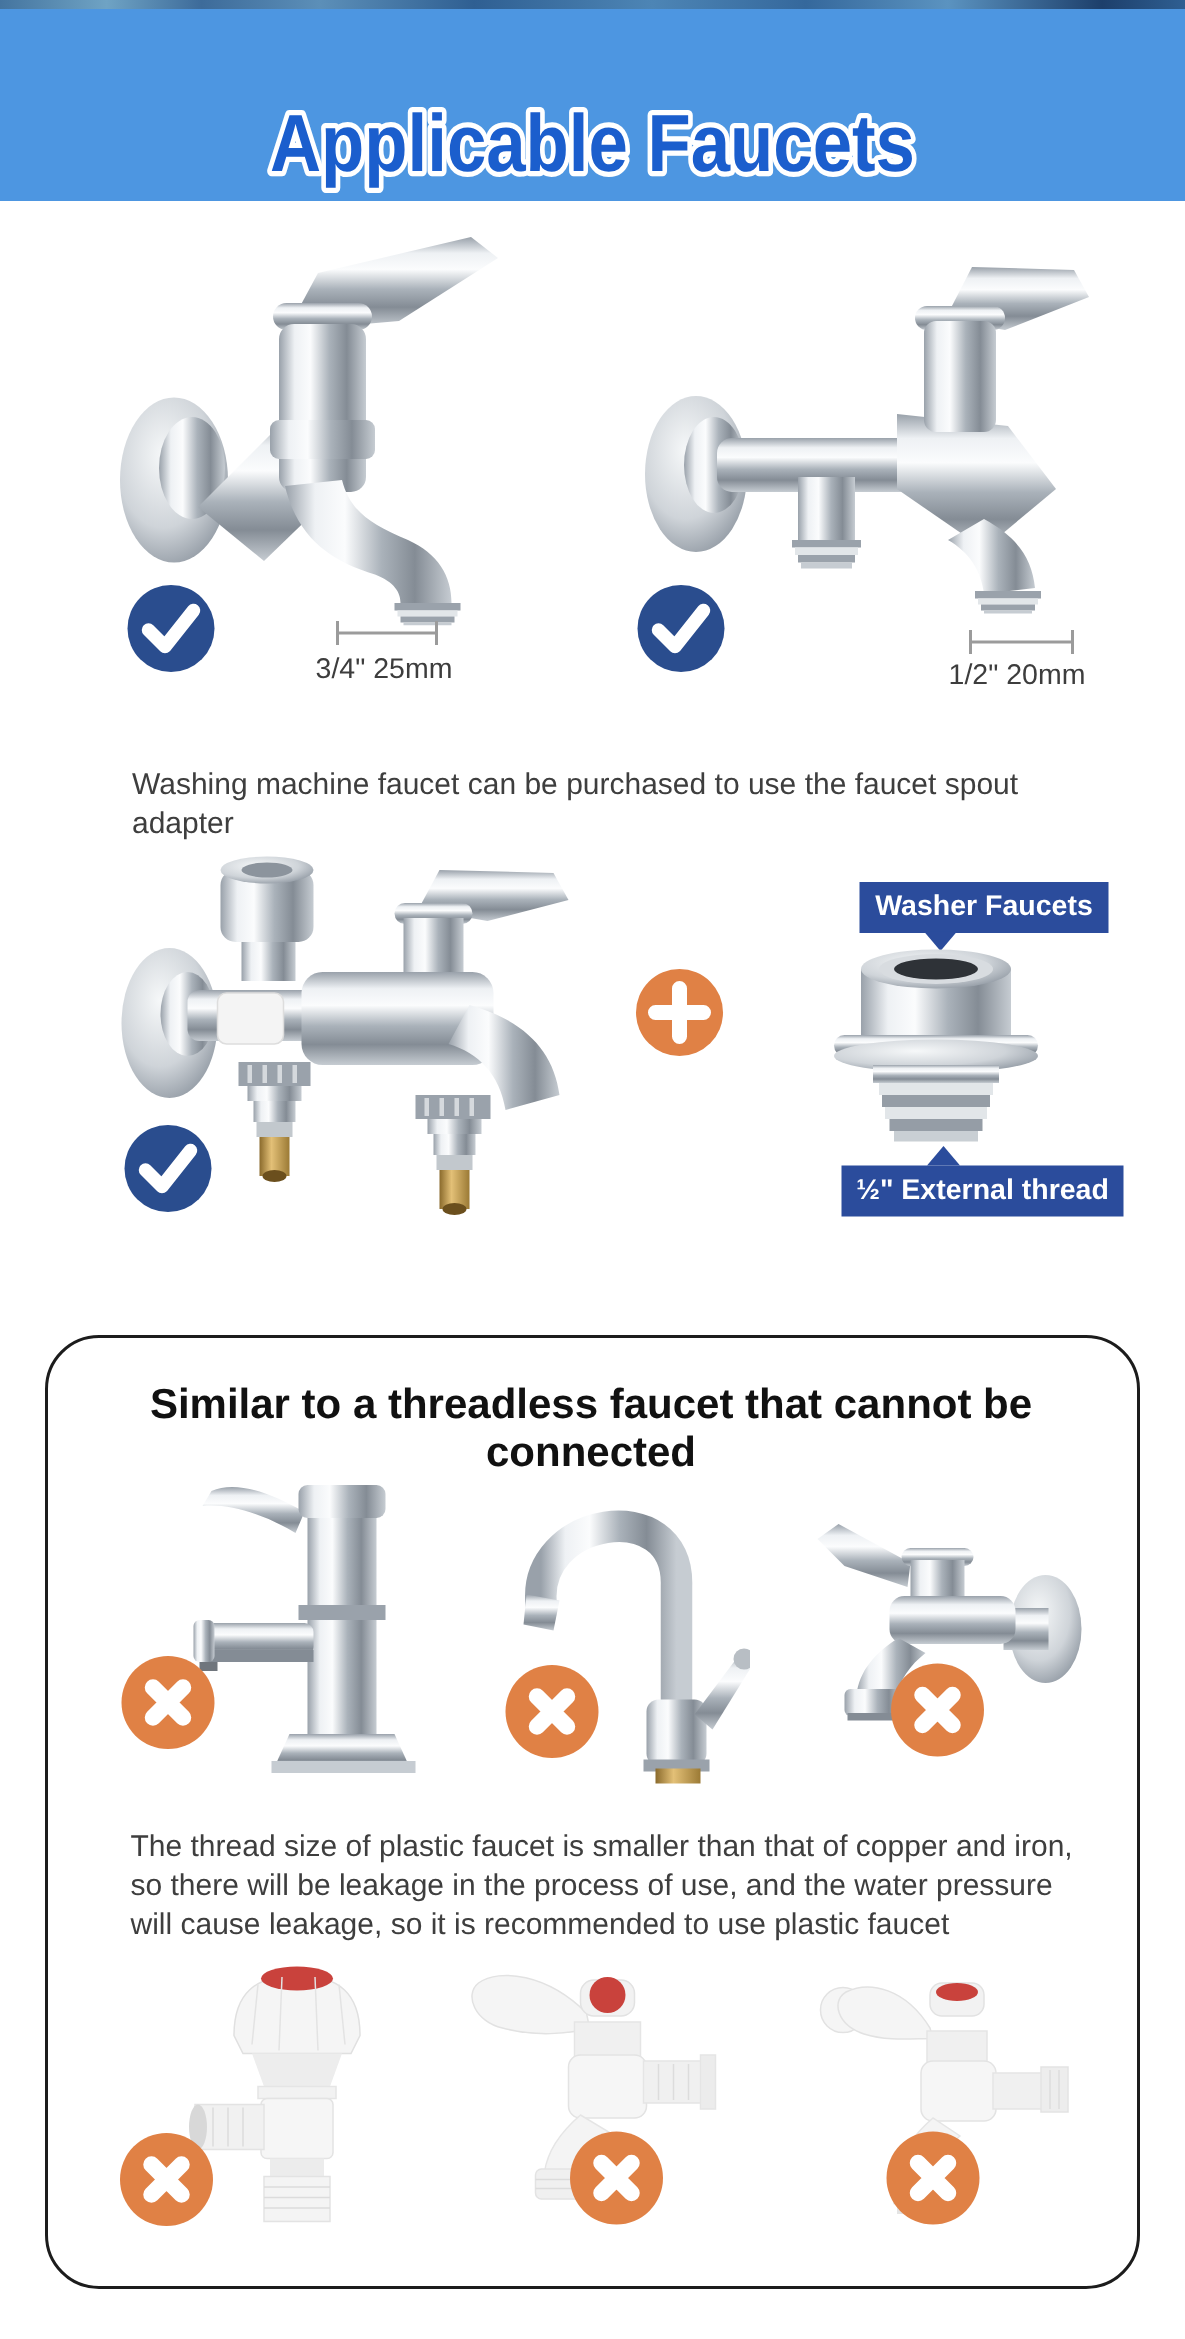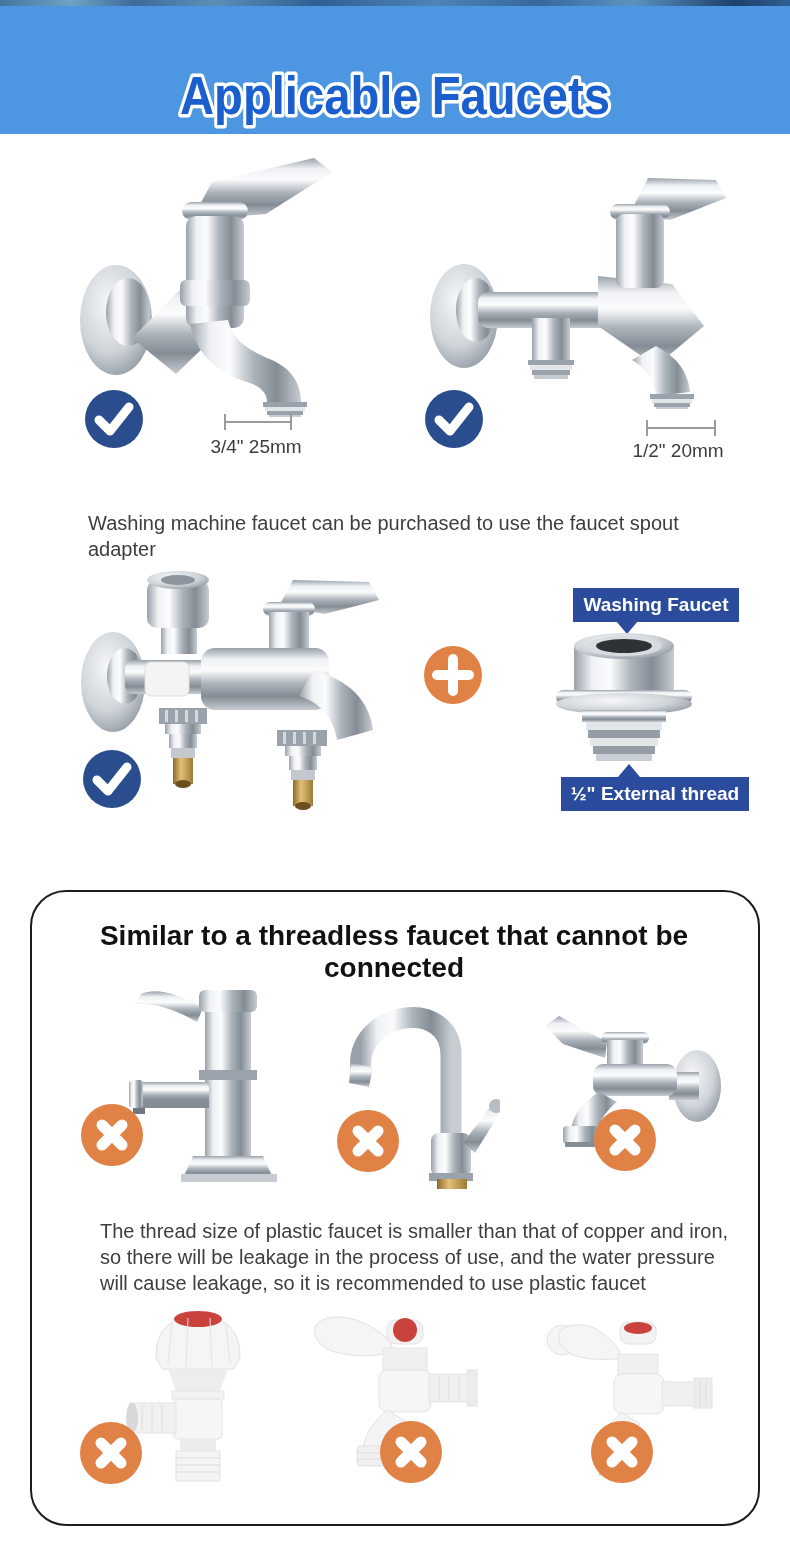--- a/index.html
+++ b/index.html
@@ -180,21 +180,21 @@
         <path d="M14 30 L25 41 L44 17" fill="none" stroke="#fff" stroke-width="9" stroke-linecap="round" stroke-linejoin="round"></path>
       </svg>
   </div>
 
   <div class="plus-circle" style="left:424px;top:646px">
     <svg class="icon-svg" viewBox="0 0 58 58">
         <path d="M29 13 V45 M13 29 H45" fill="none" stroke="#fff" stroke-width="10" stroke-linecap="round"></path>
       </svg>
   </div>
 
-  <div class="callout" style="left:573px;top:588px;width:166px">Washing Faucet</div>
+  <div class="callout" style="left:573px;top:588px;width:166px">Washer Faucets</div>
   <div class="tri-down" style="left:616px;top:621px"></div>
 
   <svg class="abs" style="left:552px;top:626px" width="150" height="140" viewBox="0 0 150 140">
     <rect x="22" y="20" width="100" height="52" fill="url(#cx)"></rect>
     <ellipse cx="72" cy="20" rx="50" ry="13" fill="url(#cr)"></ellipse>
     <ellipse cx="72" cy="20" rx="38" ry="10" fill="#d8dce0"></ellipse>
     <ellipse cx="72" cy="20" rx="28" ry="7" fill="#2e3237"></ellipse>
     <rect x="4" y="64" width="136" height="14" rx="7" fill="url(#cy)"></rect>
     <ellipse cx="72" cy="78" rx="68" ry="11" fill="url(#cr)"></ellipse>
     <rect x="30" y="84" width="84" height="12" fill="url(#cy)"></rect>
@@ -254,21 +254,21 @@
     <path d="M84,92 C68,102 58,114 56,130 L82,134 C84,120 92,110 102,102 Z" fill="url(#cx)"></path>
     <rect x="48" y="126" width="38" height="18" rx="4" fill="url(#cx)"></rect>
     <rect x="50" y="142" width="34" height="5" fill="#848c95"></rect>
   </svg>
   <div class="x-circle" style="left:594px;top:1109px">
     <svg class="icon-svg" viewBox="0 0 62 62">
         <path d="M21 21 L41 41 M41 21 L21 41" fill="none" stroke="#fff" stroke-width="11" stroke-linecap="round"></path>
       </svg>
   </div>
 
-  <div class="note-text" style="left:100px;top:1218px;width:634px">The thread size of plastic faucet is smaller than that of copper and iron, so there will be leakage in the process of use, and the water pressure will cause leakage, so it is recommended to use plastic faucet</div>
+  <div class="note-text" style="left:87px;top:1218px;width:634px">The thread size of plastic faucet is smaller than that of copper and iron, so there will be leakage in the process of use, and the water pressure will cause leakage, so it is recommended to use plastic faucet</div>
 
   <svg class="abs" style="left:118px;top:1305px" width="160" height="185" viewBox="0 0 160 185">
     <path d="M38,52 C38,24 52,12 80,12 C108,12 122,24 122,52 L116,64 L44,64 Z" fill="#f5f5f5" stroke="#e0e0e0"></path>
     <ellipse cx="80" cy="14" rx="24" ry="8" fill="#c9423c"></ellipse>
     <path d="M54,18 L50,58 M70,13 L68,62 M92,13 L94,62 M108,18 L112,58" stroke="#e3e3e3" fill="none"></path>
     <polygon points="50,64 110,64 102,86 58,86" fill="#ededed"></polygon>
     <rect x="54" y="86" width="52" height="8" fill="#f2f2f2" stroke="#e5e5e5"></rect>
     <rect x="56" y="94" width="48" height="40" rx="4" fill="#f6f6f6" stroke="#e3e3e3"></rect>
     <rect x="12" y="98" width="46" height="30" fill="#f1f1f1" stroke="#e3e3e3"></rect>
     <path d="M24,100 L24,126 M34,100 L34,126 M44,100 L44,126" stroke="#dcdcdc" fill="none"></path>

